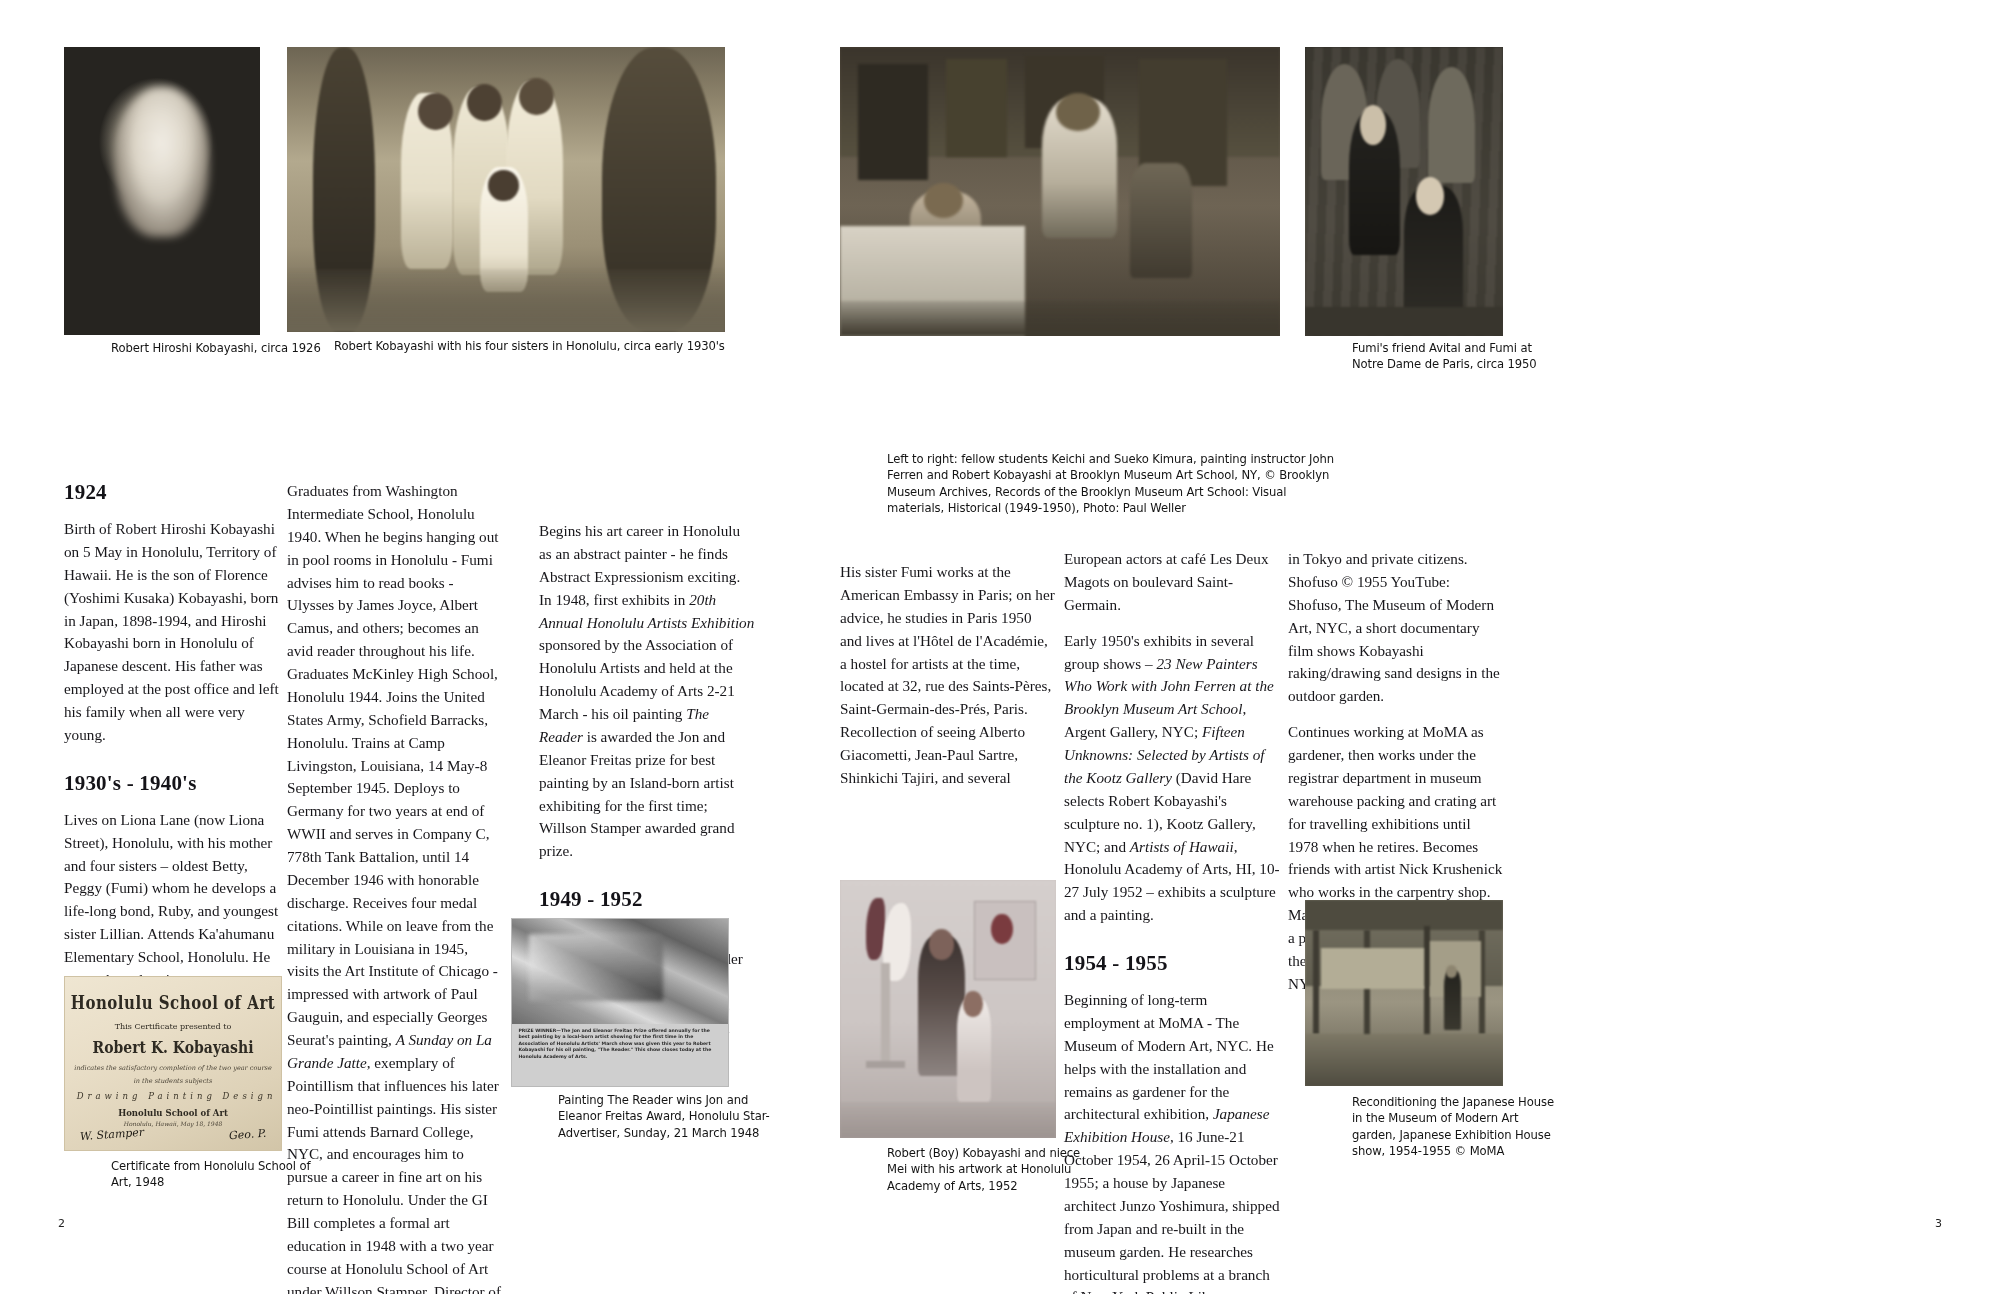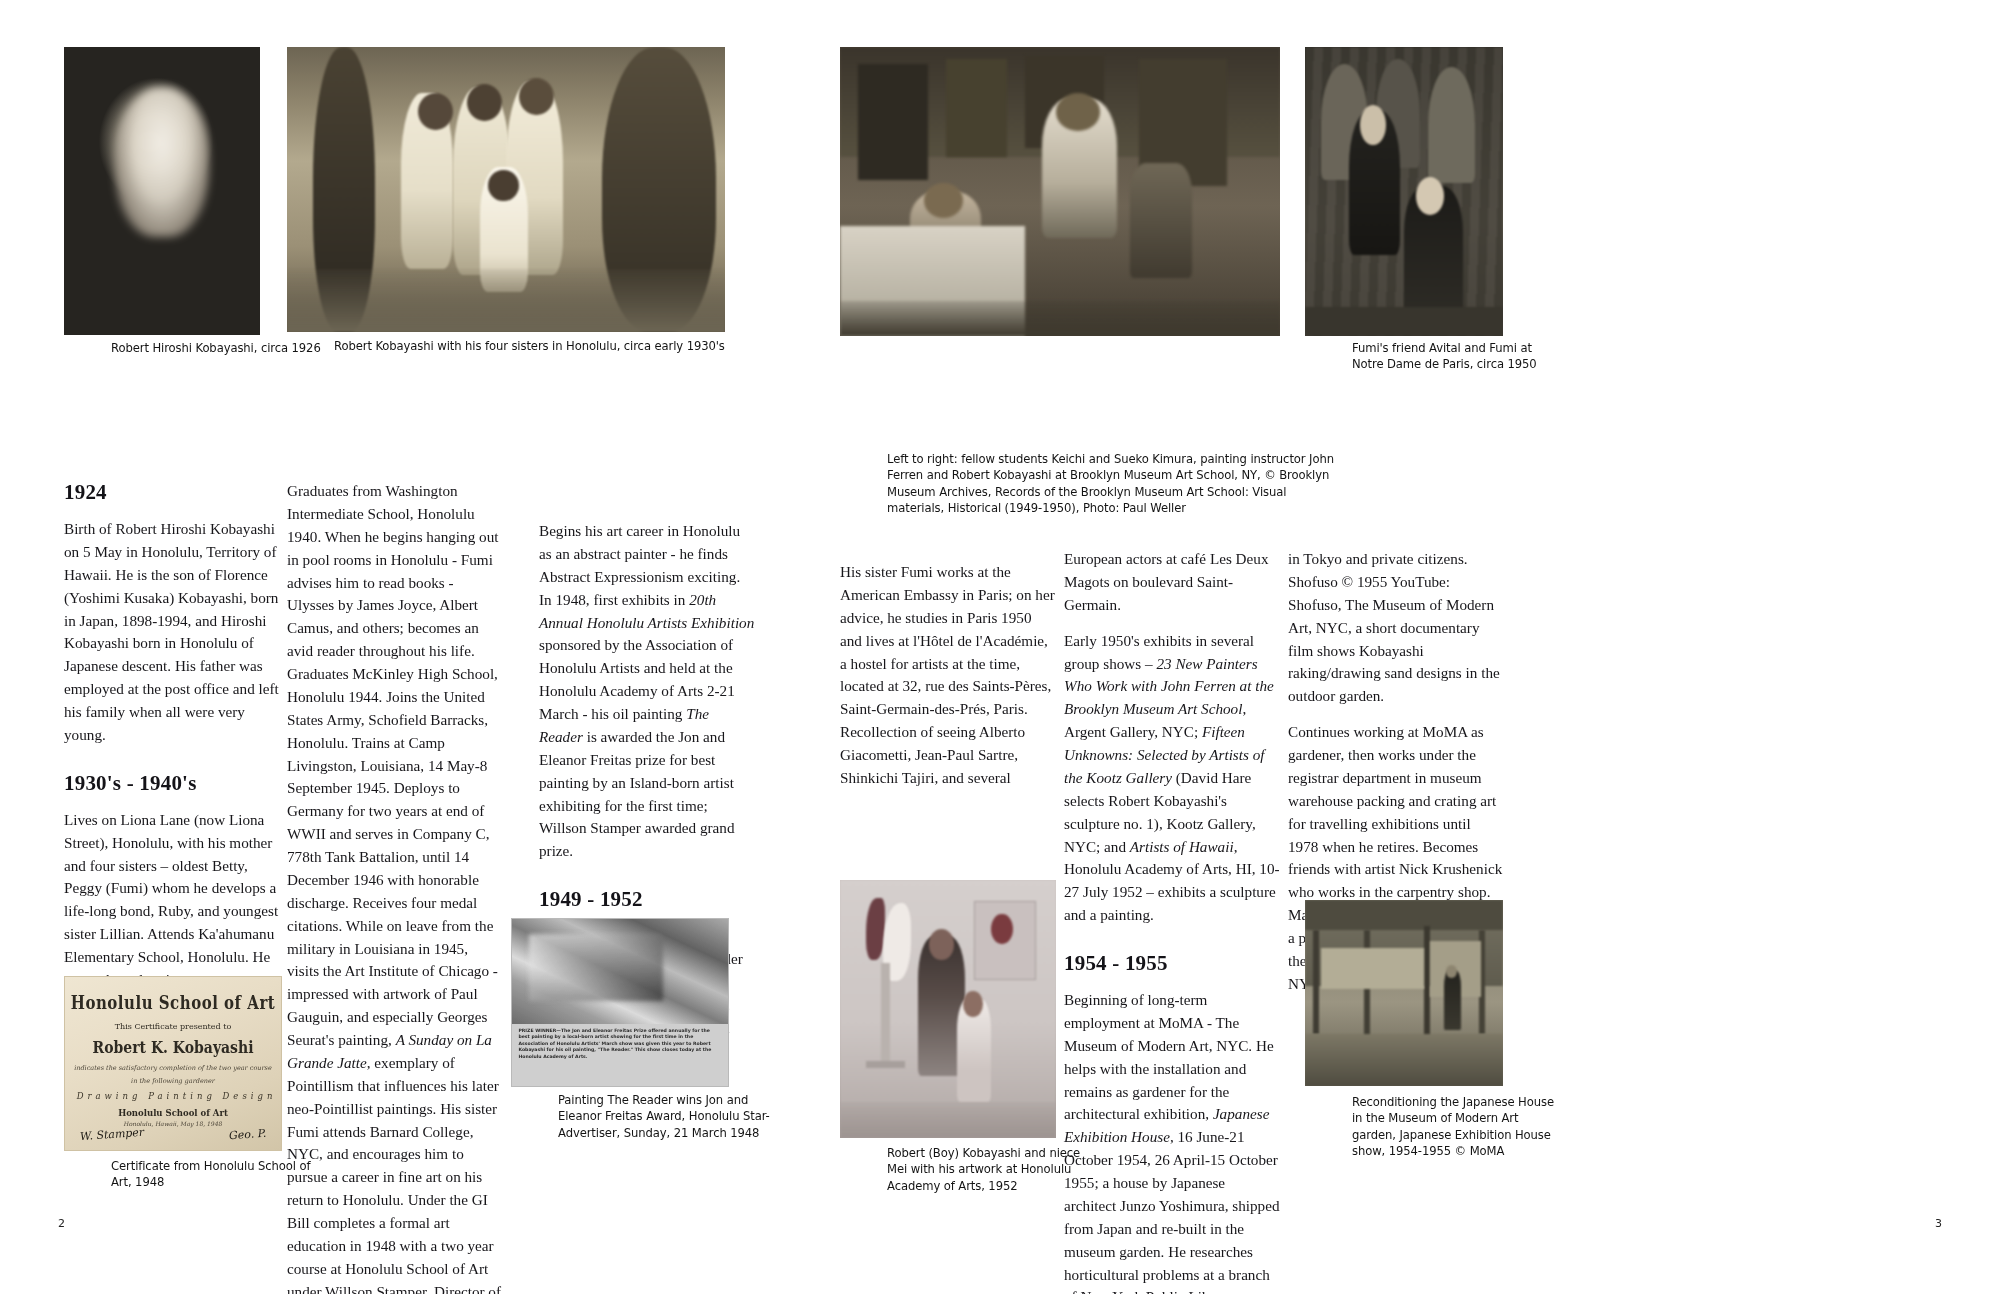--- a/index.html
+++ b/index.html
@@ -167,21 +167,21 @@
       <div class="body">
           <p>Lives on Liona Lane (now Liona Street), Honolulu, with his mother and four sisters – oldest Betty, Peggy (Fumi) whom he develops a life-long bond, Ruby, and youngest sister Lillian.  Attends Ka'ahumanu Elementary School, Honolulu. He remembers drawing cartoons as a child.</p>
         </div>
     </div>
 
     <div class="photo cert" style="left:64px;top:976px;width:216px;height:173px;">
       <div class="ct ct1">Honolulu School of Art</div>
       <div class="ct ct2">This Certificate presented to</div>
       <div class="ct ct3">Robert K. Kobayashi</div>
       <div class="ct ct4">indicates the satisfactory completion of the two year course</div>
-      <div class="ct ct5">in the following gardener</div>
+      <div class="ct ct5">in the students subjects</div>
       <div class="ct ct6">Drawing   Painting   Design</div>
       <div class="ct ct7">Honolulu School of Art</div>
       <div class="ct ct8">Honolulu, Hawaii, May 18, 1948</div>
       <div class="sig sigL">W. Stamper</div>
       <div class="sig sigR">Geo. P.</div>
     </div>
     <div class="capbox caption" style="left:64px;top:1158px;width:216px;">Certificate from Honolulu School of Art, 1948</div>
 
     <div class="capbox" style="left:287px;top:480px;width:216px;">
       <div class="body">

